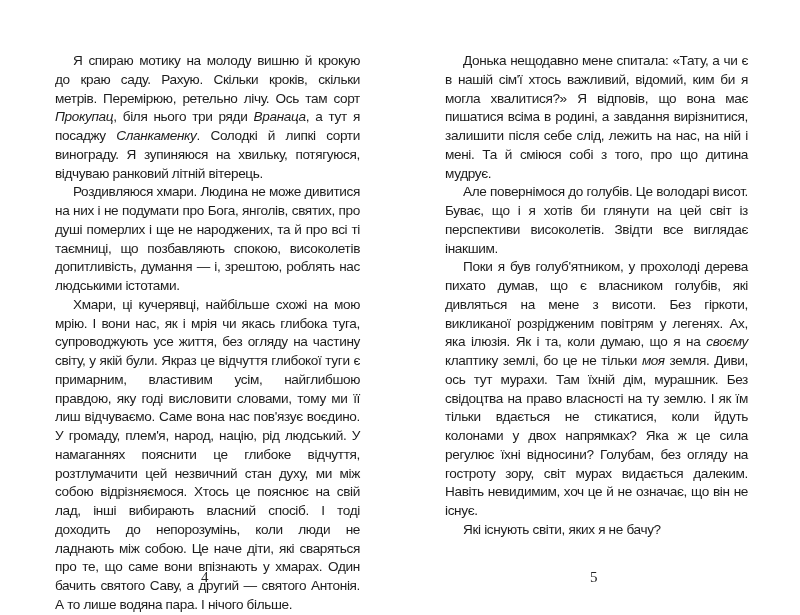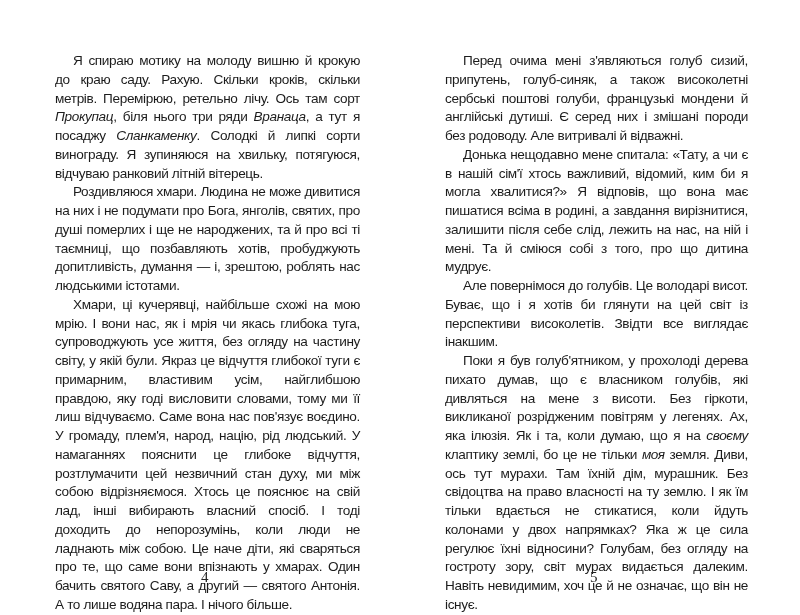--- a/index.html
+++ b/index.html
@@ -24,28 +24,27 @@
   }
   .left .pnum { left:201px; }
   .right .pnum { left:190px; }
 </style>
 </head>
 <body>
 
 <div class="page left">
   <div class="text">
       <p>Я спираю мотику на молоду вишню й крокую до краю саду. Рахую. Скільки кроків, скільки метрів. Перемірюю, ретельно лічу. Ось там сорт <em>Прокупац</em>, біля нього три ряди <em>Вранаца</em>, а тут я посаджу <em>Сланкаменку</em>. Солодкі й липкі сорти винограду. Я зупиняюся на хвильку, потягуюся, відчуваю ранковий літній вітерець.</p>
-      <p>Роздивляюся хмари. Людина не може дивитися на них і не подумати про Бога, янголів, святих, про душі померлих і ще не народжених, та й про всі ті таємниці, що позбавляють хотів, пробуджують допитливість, думання — і, зрештою, роблять нас людськими істотами.</p>
+      <p>Роздивляюся хмари. Людина не може дивитися на них і не подумати про Бога, янголів, святих, про душі померлих і ще не народжених, та й про всі ті таємниці, що позбавляють спокою, високолетів допитливість, думання — і, зрештою, роблять нас людськими істотами.</p>
       <p>Хмари, ці кучерявці, найбільше схожі на мою мрію. І вони нас, як і мрія чи якась глибока туга, супроводжують усе життя, без огляду на частину світу, у якій були. Якраз це відчуття глибокої туги є примарним, властивим усім, найглибшою правдою, яку годі висловити словами, тому ми її лиш відчуваємо. Саме вона нас пов'язує воєдино. У громаду, плем'я, народ, націю,  рід людський. У намаганнях пояснити це глибоке відчуття, розтлумачити цей незвичний стан духу, ми між собою відрізняємося. Хтось це пояснює на свій лад, інші вибирають власний спосіб. І тоді доходить до непорозумінь, коли люди не ладнають між собою. Це наче діти, які сваряться про те, що саме вони впізнають у хмарах. Один бачить святого Саву, а другий — святого Антонія. А то лише водяна пара. І нічого більше.</p>
     </div>
   <div class="pnum">4</div>
 </div>
 
 <div class="page right">
   <div class="text">
-      <p>Перед очима мені з'являються голуб сизий, припутень, голуб-синяк, а також високолетні сербські поштові голуби, французькі мондени й англійські дутиші. Є серед них і змішані породи без родоводу. Але витривалі й відважні.</p>
       <p>Донька нещодавно мене спитала: «Тату, а чи є в нашій сім'ї хтось важливий, відомий, ким би я могла хвалитися?» Я відповів, що вона має пишатися всіма в родині, а завдання вирізнитися, залишити після себе слід, лежить на нас, на ній і мені. Та й сміюся собі з того, про що дитина мудрує.</p>
       <p>Але повернімося до голубів. Це володарі висот. Буває, що і я хотів би глянути на цей світ із перспективи високолетів. Звідти все виглядає інакшим.</p>
       <p>Поки я був голуб'ятником, у прохолоді дерева пихато думав, що є власником голубів, які дивляться на мене з висоти. Без гіркоти, викликаної розрідженим повітрям у легенях. Ах, яка ілюзія. Як і та, коли думаю, що я на <em>своєму</em> клаптику землі, бо це не тільки <em>моя</em> земля. Диви, ось тут мурахи. Там їхній дім, мурашник. Без свідоцтва на право власності на ту землю. І як їм тільки вдається не стикатися, коли йдуть колонами у двох напрямках? Яка ж це сила регулює їхні відносини? Голубам, без огляду на гостроту зору, світ мурах видається далеким. Навіть невидимим, хоч це й не означає, що він не існує.</p>
       <p>Які існують світи, яких я не бачу?</p>
     </div>
   <div class="pnum">5</div>
 </div>
 
 </body></html>

